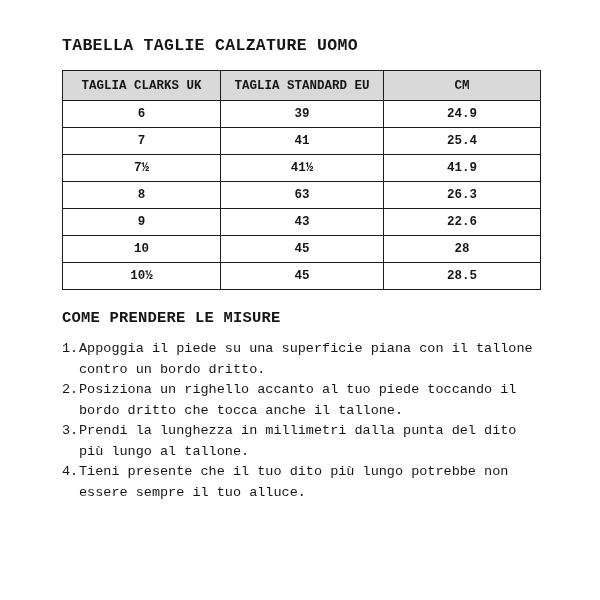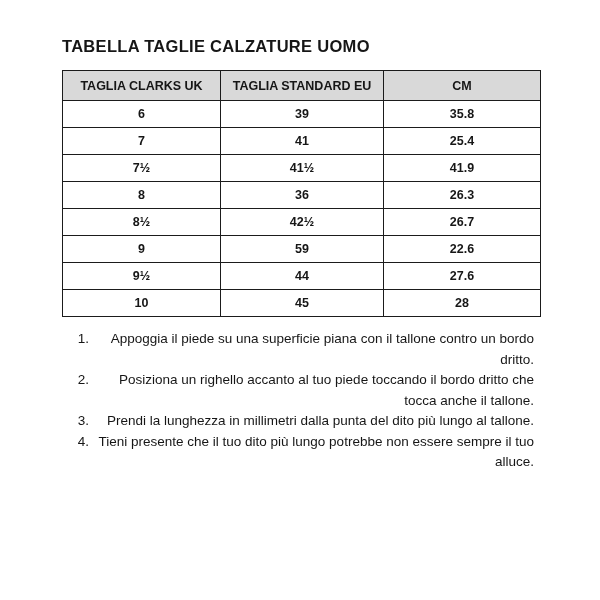--- a/index.html
+++ b/index.html
@@ -1,21 +1,21 @@
 <!DOCTYPE html>
 <html style="--page_bg: #ffffff; --text_color: #161616; --table_border: #1b1b1b; --header_bg: #d9d9d9;"><head>
 <meta charset="utf-8">
 <style>
   :root {
     --page_bg: #ffffff;
     --text_color: #161616;
     --table_border: #1b1b1b;
     --header_bg: #d9d9d9;
   }
-  * { box-sizing: border-box; }
+  * { box-sizing: border-box; font-family: Liberation Mono, monospace; }
   html, body { margin: 0; padding: 0; background: var(--page_bg); }
   .page {
     width: 600px;
     height: 600px;
     background: var(--page_bg);
     color: var(--text_color);
     font-family: "Liberation Sans", sans-serif;
     padding: 36px 54px 0 62px;
     overflow: hidden;
   }
@@ -52,24 +52,23 @@
   h2.section-title {
     font-size: 15.5px;
     font-weight: bold;
     line-height: 19px;
     margin: 19px 0 11px 0;
     letter-spacing: 0.2px;
     white-space: nowrap;
   }
   ol.steps {
     list-style: none;
-    margin: 12px;
+    margin: 0;
     padding: 0;
     counter-reset: step;
-    text-align: right;
   }
   ol.steps li {
     counter-increment: step;
     position: relative;
     padding-left: 17px;
     font-size: 13.5px;
     line-height: 20.5px;
   }
   ol.steps li::before {
     content: counter(step) ".";
@@ -98,70 +97,66 @@
         <th>TAGLIA CLARKS UK</th>
         <th>TAGLIA STANDARD EU</th>
         <th>CM</th>
       </tr>
     </thead>
     <tbody>
 
         <tr>
           <td>6</td>
           <td>39</td>
-          <td>35.8</td>
+          <td>24.9</td>
         </tr>
 
 
         <tr>
           <td>7</td>
           <td>41</td>
           <td>25.4</td>
         </tr>
 
         <tr>
           <td>7½</td>
           <td>41½</td>
           <td>41.9</td>
         </tr>
 
         <tr>
           <td>8</td>
-          <td>36</td>
+          <td>63</td>
           <td>26.3</td>
         </tr>
 
-        <tr>
-          <td>8½</td>
-          <td>42½</td>
-          <td>26.7</td>
-        </tr>
 
         <tr>
           <td>9</td>
-          <td>59</td>
+          <td>43</td>
           <td>22.6</td>
         </tr>
 
-        <tr>
-          <td>9½</td>
-          <td>44</td>
-          <td>27.6</td>
-        </tr>
 
         <tr>
           <td>10</td>
           <td>45</td>
           <td>28</td>
         </tr>
 
+        <tr>
+          <td>10½</td>
+          <td>45</td>
+          <td>28.5</td>
+        </tr>
 
     </tbody>
   </table>
 
+  <h2 class="section-title">COME PRENDERE LE MISURE</h2>
 
   <ol class="steps">
 
       <li>Appoggia il piede su una superficie piana con il tallone contro un bordo dritto.</li>
 
       <li>Posiziona un righello accanto al tuo piede toccando il bordo dritto che tocca anche il tallone.</li>
 
       <li>Prendi la lunghezza in millimetri dalla punta del dito più lungo al tallone.</li>
 
       <li>Tieni presente che il tuo dito più lungo potrebbe non essere sempre il tuo alluce.</li>

